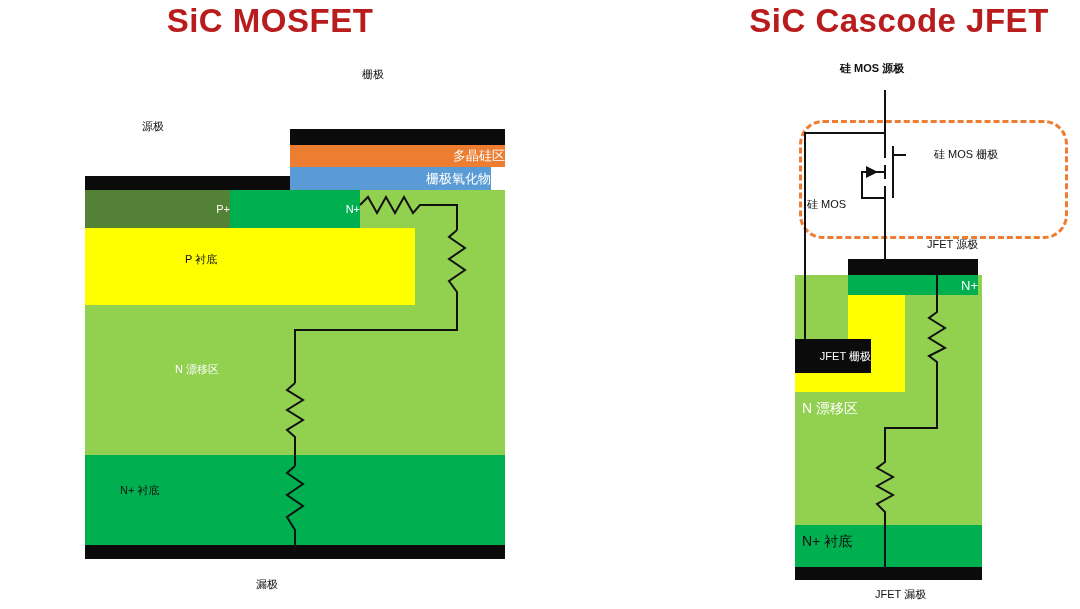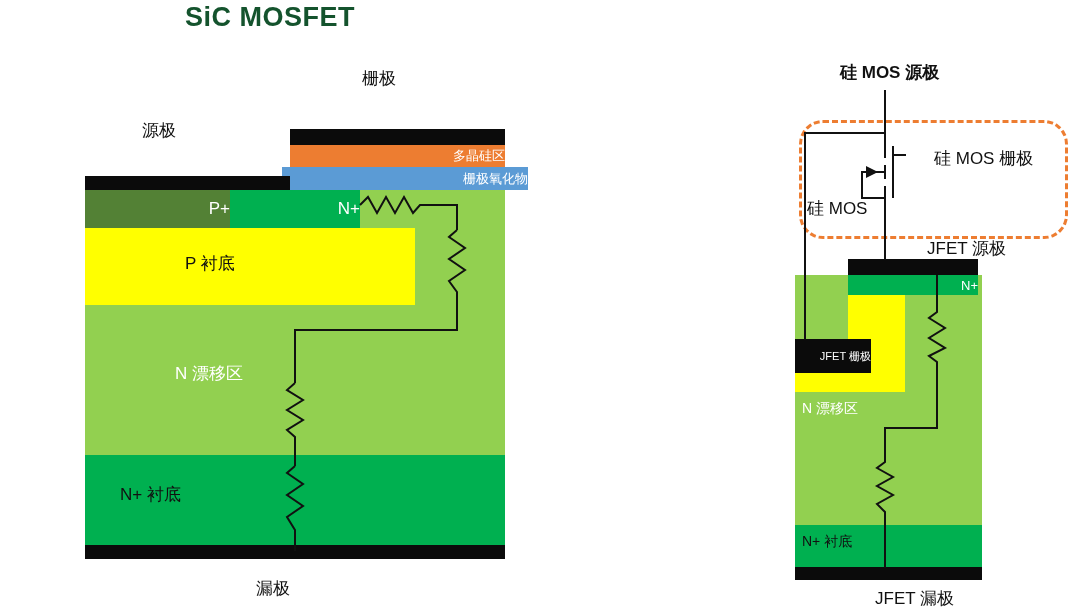--- a/index.html
+++ b/index.html
@@ -1,20 +1,20 @@
 <!DOCTYPE html>
 <html><head>
 <meta charset="utf-8">
 <style>
   html,body{margin:0;padding:0;background:#ffffff;}
   body{font-family:"Liberation Sans","DejaVu Sans",sans-serif;}
   #figure{position:relative;width:1080px;height:609px;background:#ffffff;overflow:hidden;}
   .abs{position:absolute;}
-  .title{font-size:27px;font-weight:700;color:#14532d;text-align:center;letter-spacing:0.5px;white-space:nowrap;}
-  .lbl{font-size:17px;color:#111;white-space:nowrap;}
+  .title{font-size:33px;font-weight:700;color:#b91c1c;text-align:center;letter-spacing:0.5px;white-space:nowrap;}
+  .lbl{font-size:11px;color:#111;white-space:nowrap;}
   .region{position:absolute;}
   .center-lbl{display:flex;align-items:center;justify-content:flex-end;}
   .white{color:#ffffff;}
   .black-bar{background:#0B0B0B;}
   .body-green{background:#92D050;}
   .sub-green{background:#00B050;}
   .pplus-green{background:#538135;}
   .yellow{background:#FFFF00;}
   .orange-bar{background:#ED7D31;}
   .blue-bar{background:#5B9BD5;}
@@ -31,21 +31,21 @@
   <div class="abs title" style="left:60px;top:2px;width:420px;">SiC MOSFET</div>
 
   <div class="abs lbl" style="left:362px;top:67px;">栅极</div>
 
   <div class="abs lbl" style="left:142px;top:119px;text-align:center;">源极</div>
 
   <div class="region black-bar" style="left:290px;top:129px;width:215px;height:16px;"></div>
   <div class="region orange-bar center-lbl" style="left:290px;top:145px;width:215px;height:22px;">
     <span class="bar-text">多晶硅区</span>
   </div>
-  <div class="region blue-bar center-lbl" style="left:282px;top:167px;width:246px;height:23px;">
+  <div class="region blue-bar center-lbl" style="left:290px;top:167px;width:201px;height:23px;">
     <span class="bar-text">栅极氧化物</span>
   </div>
 
   <div class="region black-bar" style="left:85px;top:176px;width:205px;height:14px;"></div>
 
   <div class="region body-green" style="left:85px;top:190px;width:420px;height:355px;"></div>
 
   <div class="region pplus-green center-lbl" style="left:85px;top:190px;width:145px;height:38px;">
     <span class="lbl white">P+</span>
   </div>
@@ -59,20 +59,21 @@
 
   <div class="abs lbl white" style="left:175px;top:362px;">N 漂移区</div>
 
   <div class="region sub-green" style="left:85px;top:455px;width:420px;height:90px;"></div>
   <div class="abs lbl" style="left:120px;top:483px;">N+ 衬底</div>
 
   <div class="region black-bar" style="left:85px;top:545px;width:420px;height:14px;"></div>
 
   <div class="abs lbl" style="left:256px;top:577px;">漏极</div>
 
+  <div class="abs title" style="left:718px;top:2px;width:362px;">SiC Cascode JFET</div>
 
   <div class="abs lbl" style="left:840px;top:61px;font-weight:bold;">硅 MOS 源极</div>
 
   <div id="dashed-box"></div>
 
   <div class="abs lbl" style="left:908px;top:147px;margin-left:26px;">硅 MOS 栅极</div>
 
   <div class="abs lbl" style="left:807px;top:197px;">硅 MOS</div>
 
   <div class="abs lbl" style="left:927px;top:237px;">JFET 源极</div>

